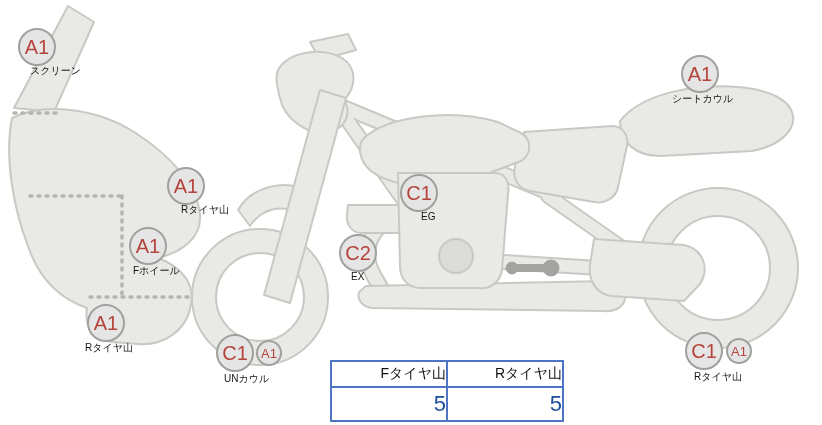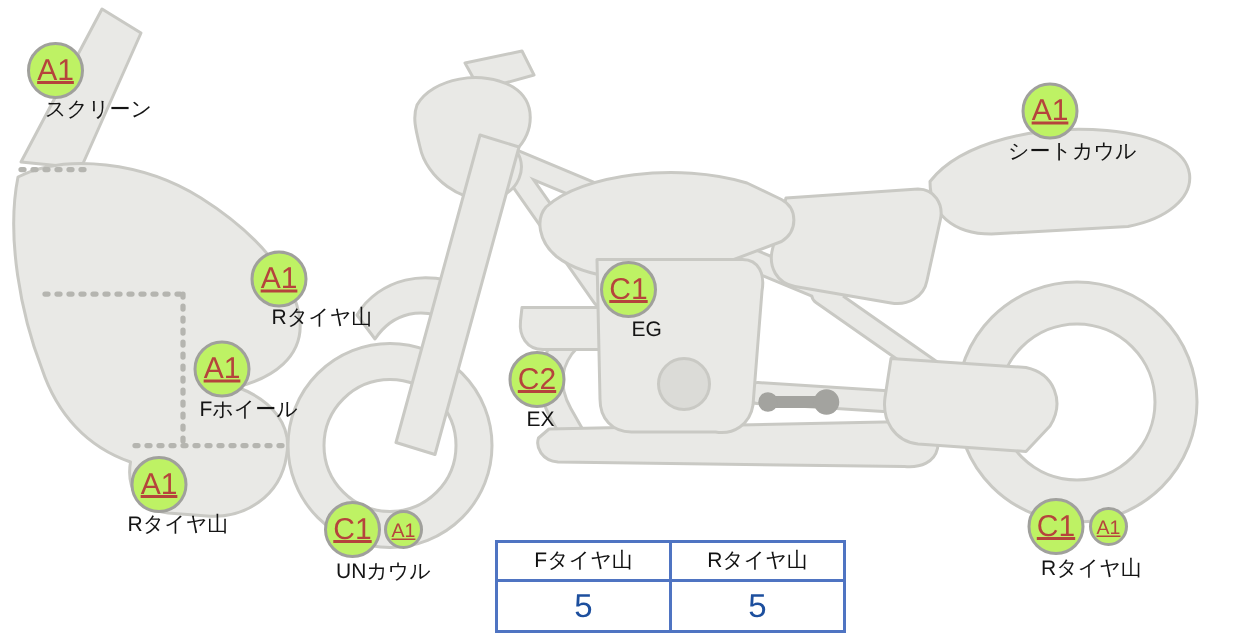--- a/index.html
+++ b/index.html
@@ -11,48 +11,47 @@
     overflow: hidden;
     font-family: "Liberation Sans", sans-serif;
   }
   .bike-svg {
     position: absolute; left: 0; top: 0;
     width: 822px; height: 425px;
     z-index: 1;
   }
   .badge {
     position: absolute;
-    background: #bef264;
+    background: #e5e5e5;
     border: 2px solid var(--color-badge_border, #a0a09c);
     border-radius: 50%;
     display: flex; align-items: center; justify-content: center;
     color: var(--color-grade_text, #b5443c);
     z-index: 3;
     line-height: 1;
-    text-decoration: underline;
   }
   .badge-lg { width: 38px; height: 38px; font-size: 20px; }
   .badge-sm { width: 26px; height: 26px; font-size: 13px; }
   .part-label {
     position: absolute;
-    font-size: 14px;
+    font-size: 10px;
     color: #141414;
     white-space: nowrap;
     z-index: 3;
   }
   .tire-table {
     position: absolute;
     border-collapse: collapse;
     z-index: 3;
     background: #ffffff;
   }
   .tire-table th, .tire-table td {
     border: 2px solid var(--color-table_border, #4f74c2);
     width: 116px;
-    text-align: center;
+    text-align: right;
     padding: 0;
   }
   .tire-table th {
     font-size: 14px;
     font-weight: normal;
     color: #111111;
     height: 26px;
   }
   .tire-table td {
     font-size: 22px;

